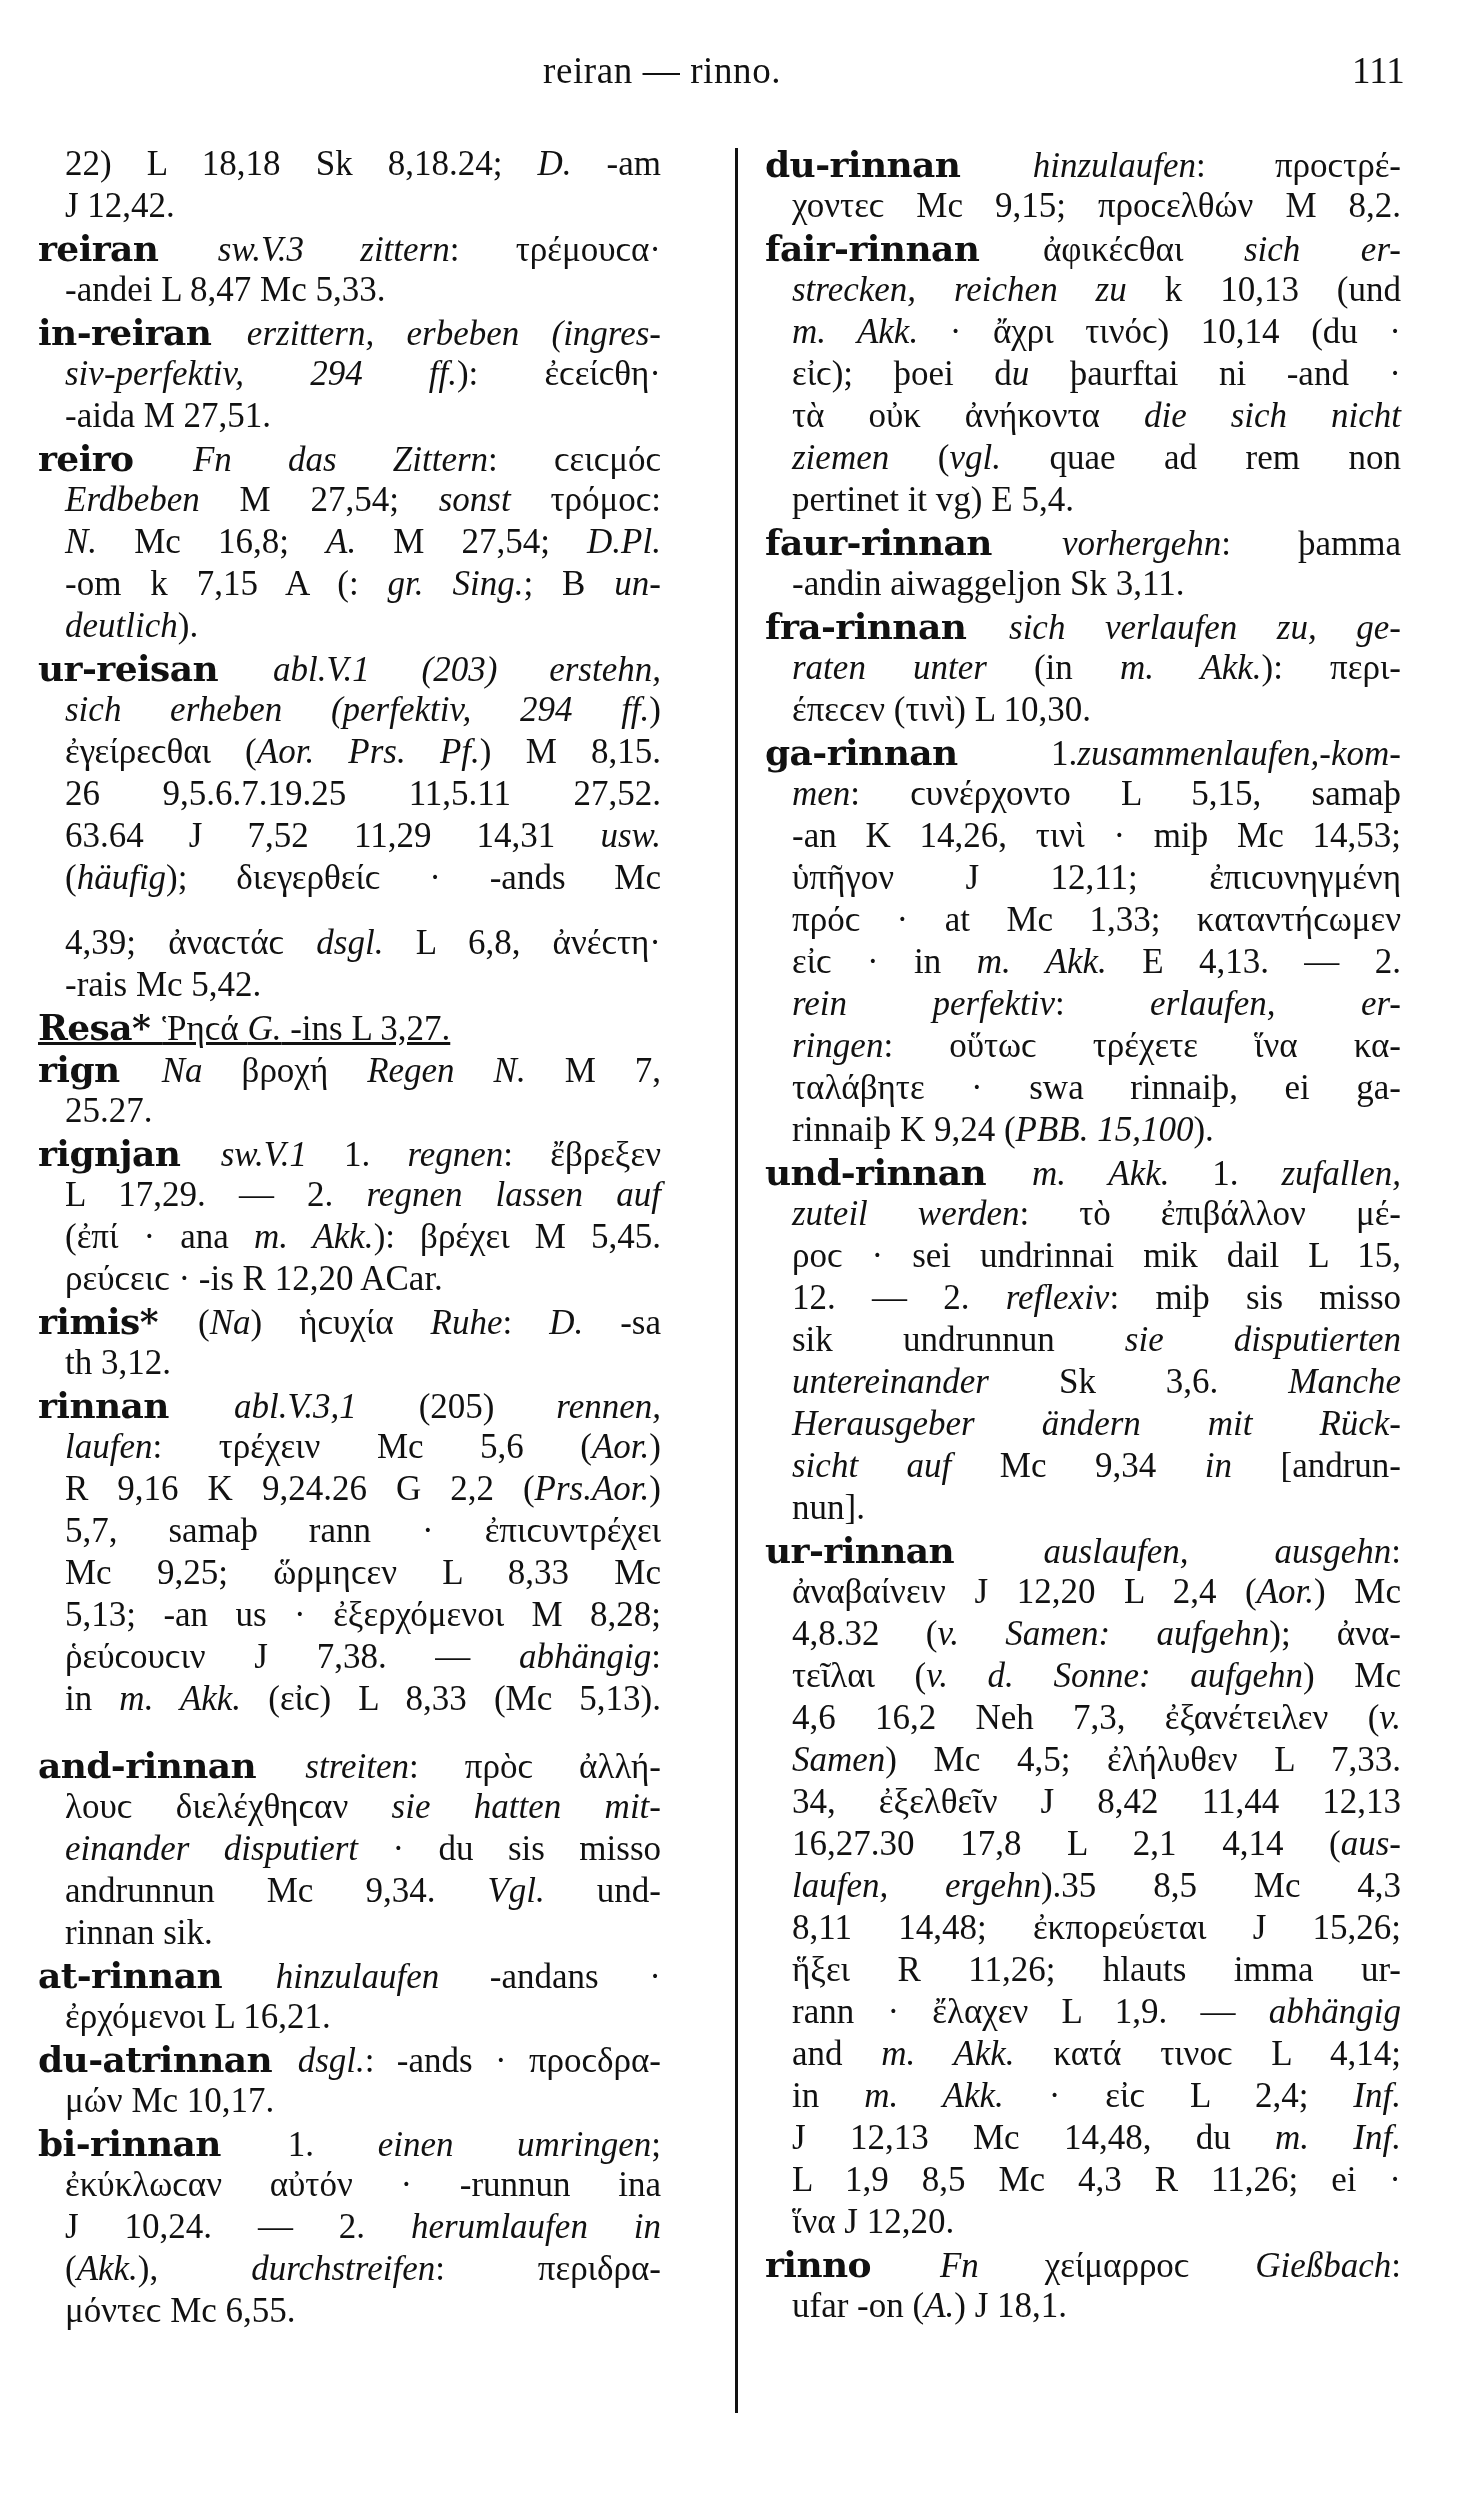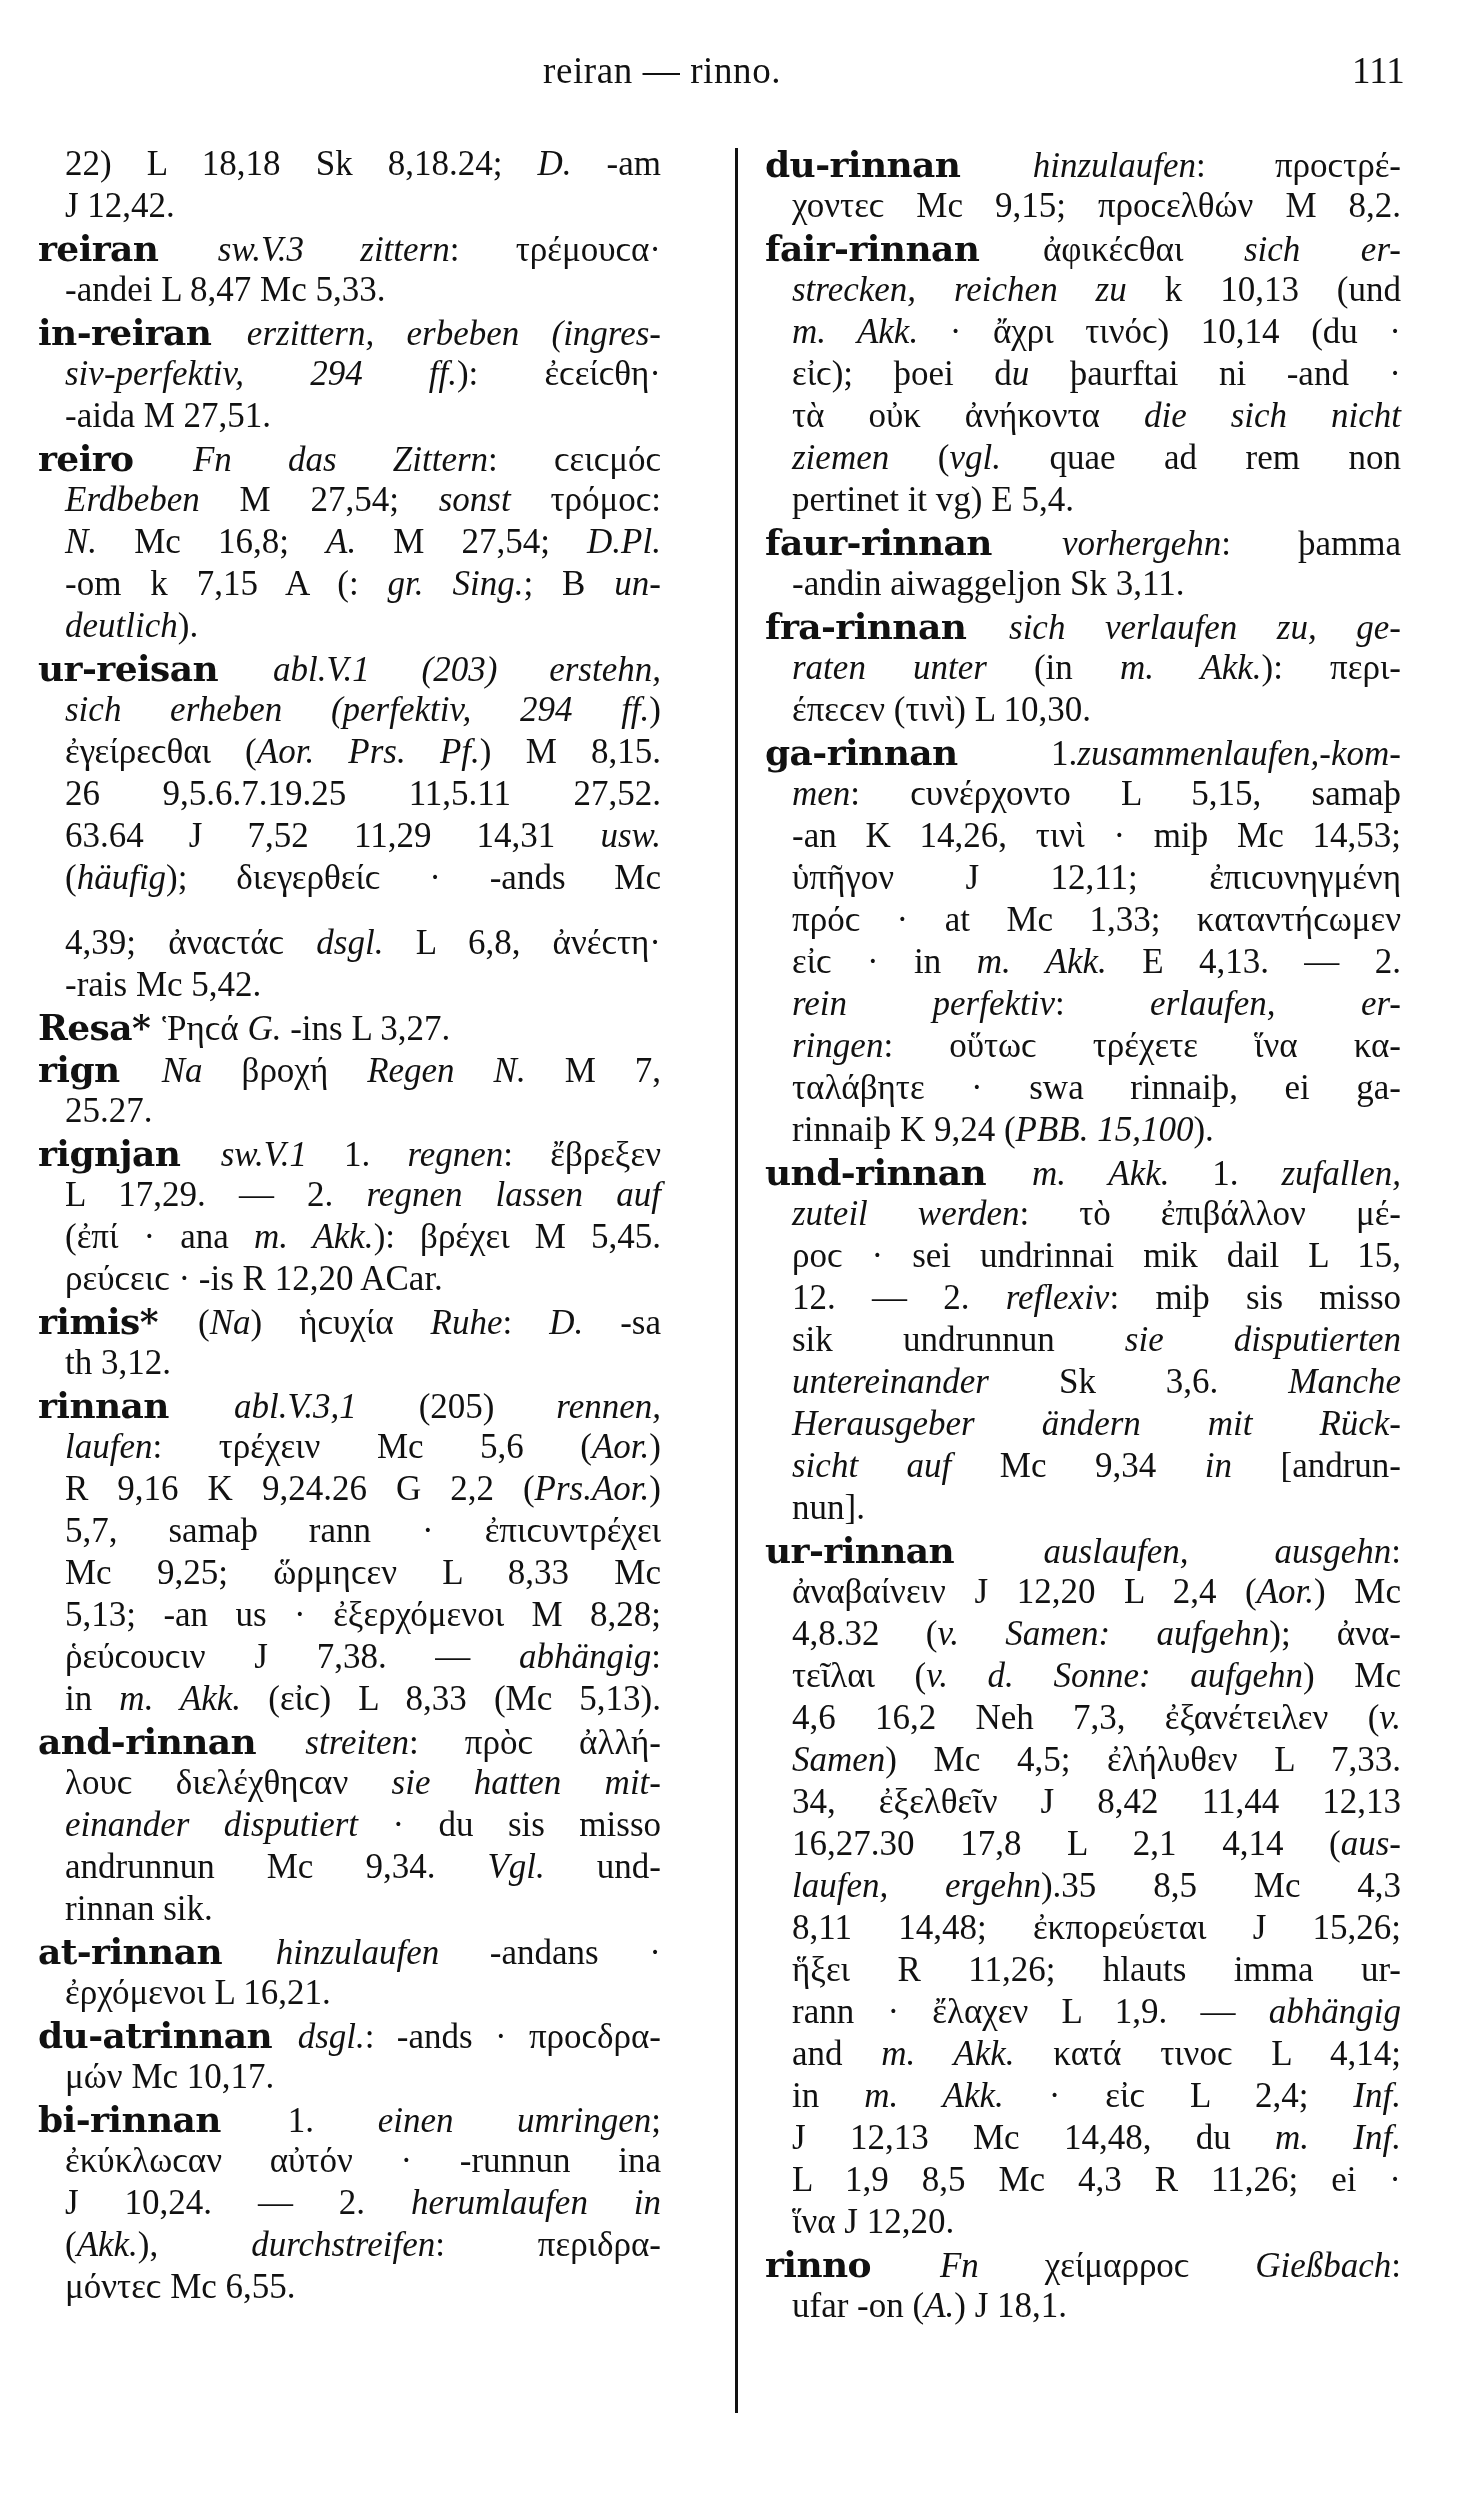--- a/index.html
+++ b/index.html
@@ -45,38 +45,38 @@
     <div class="line cont" style="height: 42px; line-height: 42px;"><span class="seg-r">-om k 7,15 A (: </span><span class="seg-i">gr. Sing.</span><span class="seg-r">; B </span><span class="seg-i">un-</span></div>
     <div class="line cont last" style="height: 42px; line-height: 42px;"><span class="seg-i">deutlich</span><span class="seg-r">).</span></div>
     <div class="line" style="height: 42px; line-height: 42px;"><span class="seg-b">ur-reisan </span><span class="seg-i">abl.V.1 (203) erstehn,</span></div>
     <div class="line cont" style="height: 42px; line-height: 42px;"><span class="seg-i">sich erheben (perfektiv, 294 ff.</span><span class="seg-r">)</span></div>
     <div class="line cont" style="height: 42px; line-height: 42px;"><span class="seg-r">ἐγείρεϲθαι (</span><span class="seg-i">Aor. Prs. Pf.</span><span class="seg-r">) M 8,15.</span></div>
     <div class="line cont" style="height: 42px; line-height: 42px;"><span class="seg-r">26  9,5.6.7.19.25  11,5.11  27,52.</span></div>
     <div class="line cont" style="height: 42px; line-height: 42px;"><span class="seg-r">63.64  J 7,52 11,29 14,31 </span><span class="seg-i">usw.</span></div>
     <div class="line cont" style="height: 42px; line-height: 42px;"><span class="seg-r">(</span><span class="seg-i">häufig</span><span class="seg-r">); διεγερθείϲ · -ands Mc</span></div>
     <div class="line cont" style="height: 42px; line-height: 42px; margin-top: 23px;"><span class="seg-r">4,39; ἀναϲτάϲ </span><span class="seg-i">dsgl.</span><span class="seg-r"> L 6,8, ἀνέϲτη·</span></div>
     <div class="line cont last" style="height: 42px; line-height: 42px;"><span class="seg-r">-rais Mc 5,42.</span></div>
-    <div class="line last" style="height: 42px; line-height: 42px;"><span class="seg-b">Resa* </span><span class="seg-r">Ῥηϲά </span><span class="seg-i">G.</span><span class="seg-r"> -ins L 3,27.</span></div>
+    <div class="line last" style="height: 42px; line-height: 42px; text-decoration: underline;"><span class="seg-b">Resa* </span><span class="seg-r">Ῥηϲά </span><span class="seg-i">G.</span><span class="seg-r"> -ins L 3,27.</span></div>
     <div class="line" style="height: 42px; line-height: 42px;"><span class="seg-b">rign </span><span class="seg-i">Na</span><span class="seg-r"> βροχή </span><span class="seg-i">Regen N.</span><span class="seg-r"> M 7,</span></div>
     <div class="line cont last" style="height: 42px; line-height: 42px;"><span class="seg-r">25.27.</span></div>
     <div class="line" style="height: 42px; line-height: 42px;"><span class="seg-b">rignjan </span><span class="seg-i">sw.V.1</span><span class="seg-r"> 1. </span><span class="seg-i">regnen</span><span class="seg-r">: ἔβρεξεν</span></div>
     <div class="line cont" style="height: 42px; line-height: 42px;"><span class="seg-r">L 17,29. — 2. </span><span class="seg-i">regnen lassen auf</span></div>
     <div class="line cont" style="height: 42px; line-height: 42px;"><span class="seg-r">(ἐπί · ana </span><span class="seg-i">m. Akk.</span><span class="seg-r">): βρέχει M 5,45.</span></div>
     <div class="line cont last" style="height: 42px; line-height: 42px;"><span class="seg-r">ρεύϲειϲ · -is R 12,20 ACar.</span></div>
     <div class="line" style="height: 42px; line-height: 42px;"><span class="seg-b">rimis* </span><span class="seg-r">(</span><span class="seg-i">Na</span><span class="seg-r">) ἡϲυχία </span><span class="seg-i">Ruhe</span><span class="seg-r">: </span><span class="seg-i">D.</span><span class="seg-r"> -sa</span></div>
     <div class="line cont last" style="height: 42px; line-height: 42px;"><span class="seg-r">th 3,12.</span></div>
     <div class="line" style="height: 42px; line-height: 42px;"><span class="seg-b">rinnan </span><span class="seg-i">abl.V.3,1</span><span class="seg-r"> (205) </span><span class="seg-i">rennen,</span></div>
     <div class="line cont" style="height: 42px; line-height: 42px;"><span class="seg-i">laufen</span><span class="seg-r">: τρέχειν  Mc 5,6 (</span><span class="seg-i">Aor.</span><span class="seg-r">)</span></div>
     <div class="line cont" style="height: 42px; line-height: 42px;"><span class="seg-r">R 9,16 K 9,24.26 G 2,2 (</span><span class="seg-i">Prs.Aor.</span><span class="seg-r">)</span></div>
     <div class="line cont" style="height: 42px; line-height: 42px;"><span class="seg-r">5,7, samaþ rann · ἐπιϲυντρέχει</span></div>
     <div class="line cont" style="height: 42px; line-height: 42px;"><span class="seg-r">Mc 9,25; ὥρμηϲεν L 8,33 Mc</span></div>
     <div class="line cont" style="height: 42px; line-height: 42px;"><span class="seg-r">5,13; -an us · ἐξερχόμενοι M 8,28;</span></div>
     <div class="line cont" style="height: 42px; line-height: 42px;"><span class="seg-r">ῥεύϲουϲιν J 7,38. — </span><span class="seg-i">abhängig</span><span class="seg-r">:</span></div>
     <div class="line cont" style="height: 42px; line-height: 42px;"><span class="seg-r">in </span><span class="seg-i">m. Akk.</span><span class="seg-r"> (εἰϲ) L 8,33 (Mc 5,13).</span></div>
-    <div class="line" style="height: 42px; line-height: 42px;"><span class="seg-b">and-rinnan </span><span class="seg-i">streiten</span><span class="seg-r">: πρὸϲ ἀλλή-</span></div>
+    <div class="line" style="height: 42px; line-height: 42px; margin-top: 24px;"><span class="seg-b">and-rinnan </span><span class="seg-i">streiten</span><span class="seg-r">: πρὸϲ ἀλλή-</span></div>
     <div class="line cont" style="height: 42px; line-height: 42px;"><span class="seg-r">λουϲ διελέχθηϲαν </span><span class="seg-i">sie hatten mit-</span></div>
     <div class="line cont" style="height: 42px; line-height: 42px;"><span class="seg-i">einander disputiert</span><span class="seg-r"> · du sis misso</span></div>
     <div class="line cont" style="height: 42px; line-height: 42px;"><span class="seg-r">andrunnun Mc 9,34. </span><span class="seg-i">Vgl.</span><span class="seg-r"> und-</span></div>
     <div class="line cont last" style="height: 42px; line-height: 42px;"><span class="seg-r">rinnan sik.</span></div>
     <div class="line" style="height: 42px; line-height: 42px;"><span class="seg-b">at-rinnan </span><span class="seg-i">hinzulaufen</span><span class="seg-r"> -andans ·</span></div>
     <div class="line cont last" style="height: 42px; line-height: 42px;"><span class="seg-r">ἐρχόμενοι L 16,21.</span></div>
     <div class="line" style="height: 42px; line-height: 42px;"><span class="seg-b">du-atrinnan </span><span class="seg-i">dsgl.</span><span class="seg-r">: -ands · προϲδρα-</span></div>
     <div class="line cont last" style="height: 42px; line-height: 42px;"><span class="seg-r">μών Mc 10,17.</span></div>
     <div class="line" style="height: 42px; line-height: 42px;"><span class="seg-b">bi-rinnan </span><span class="seg-r">1. </span><span class="seg-i">einen umringen</span><span class="seg-r">;</span></div>
     <div class="line cont" style="height: 42px; line-height: 42px;"><span class="seg-r">ἐκύκλωϲαν αὐτόν · -runnun ina</span></div>

